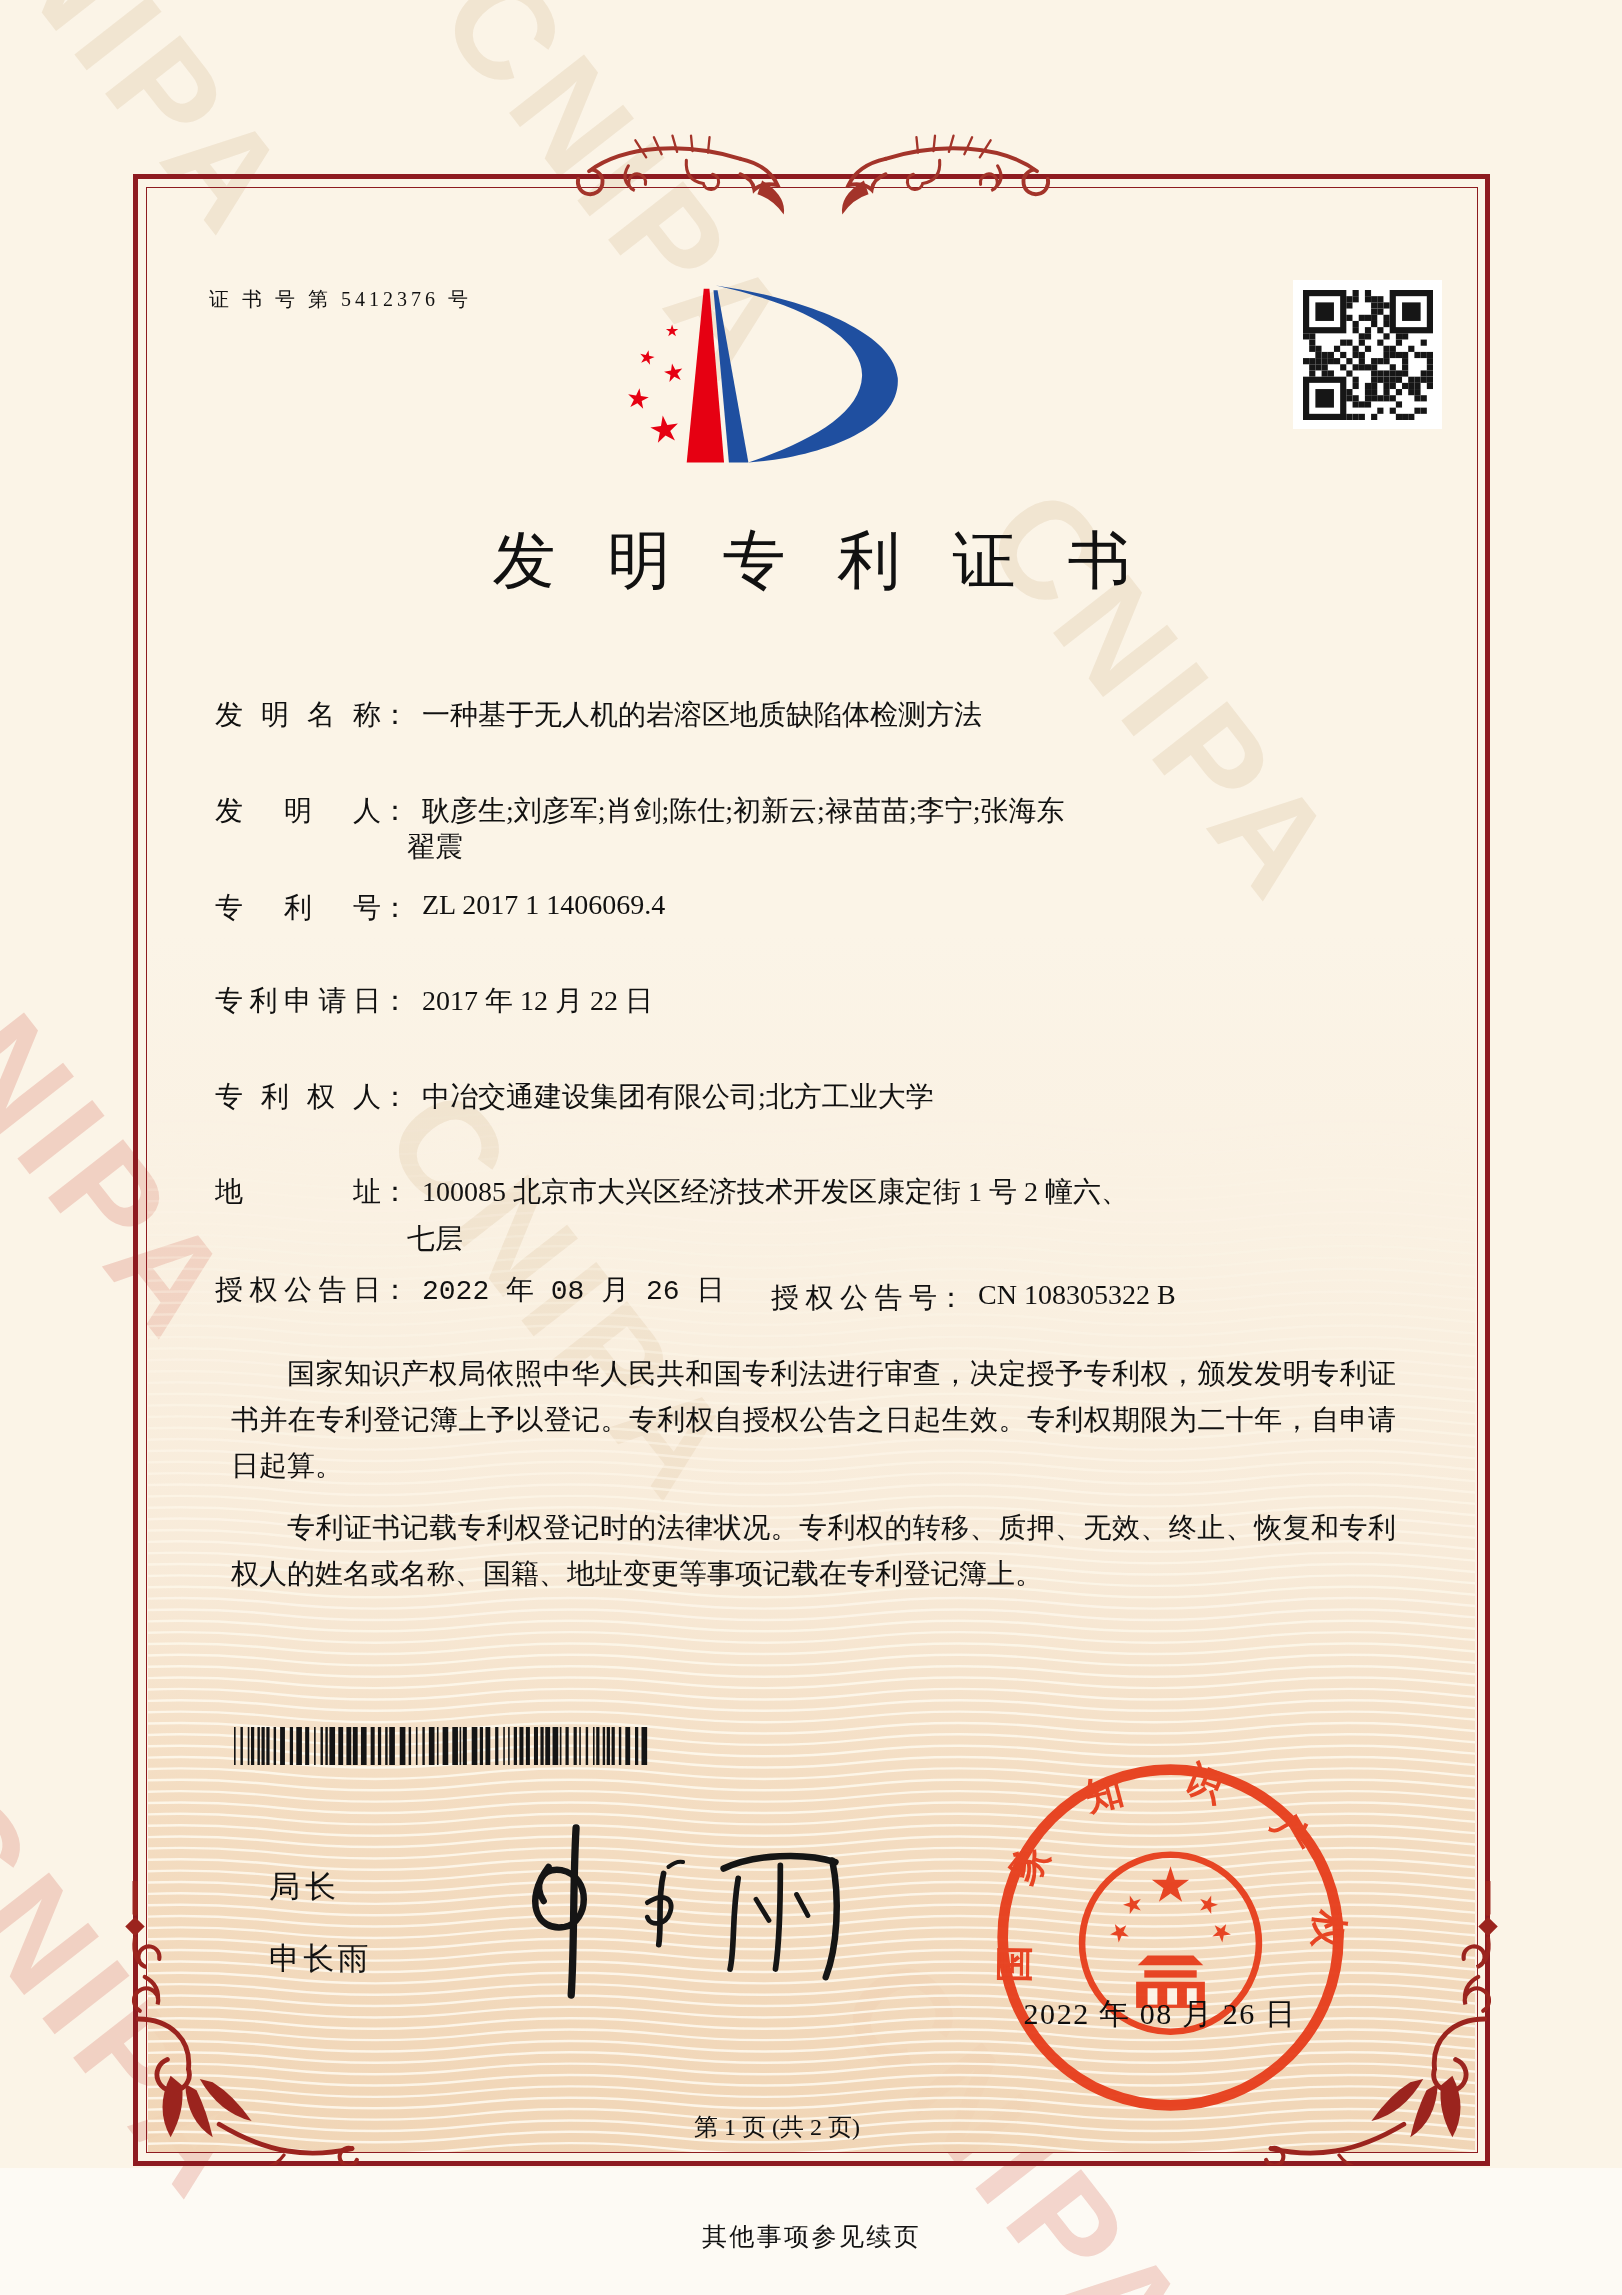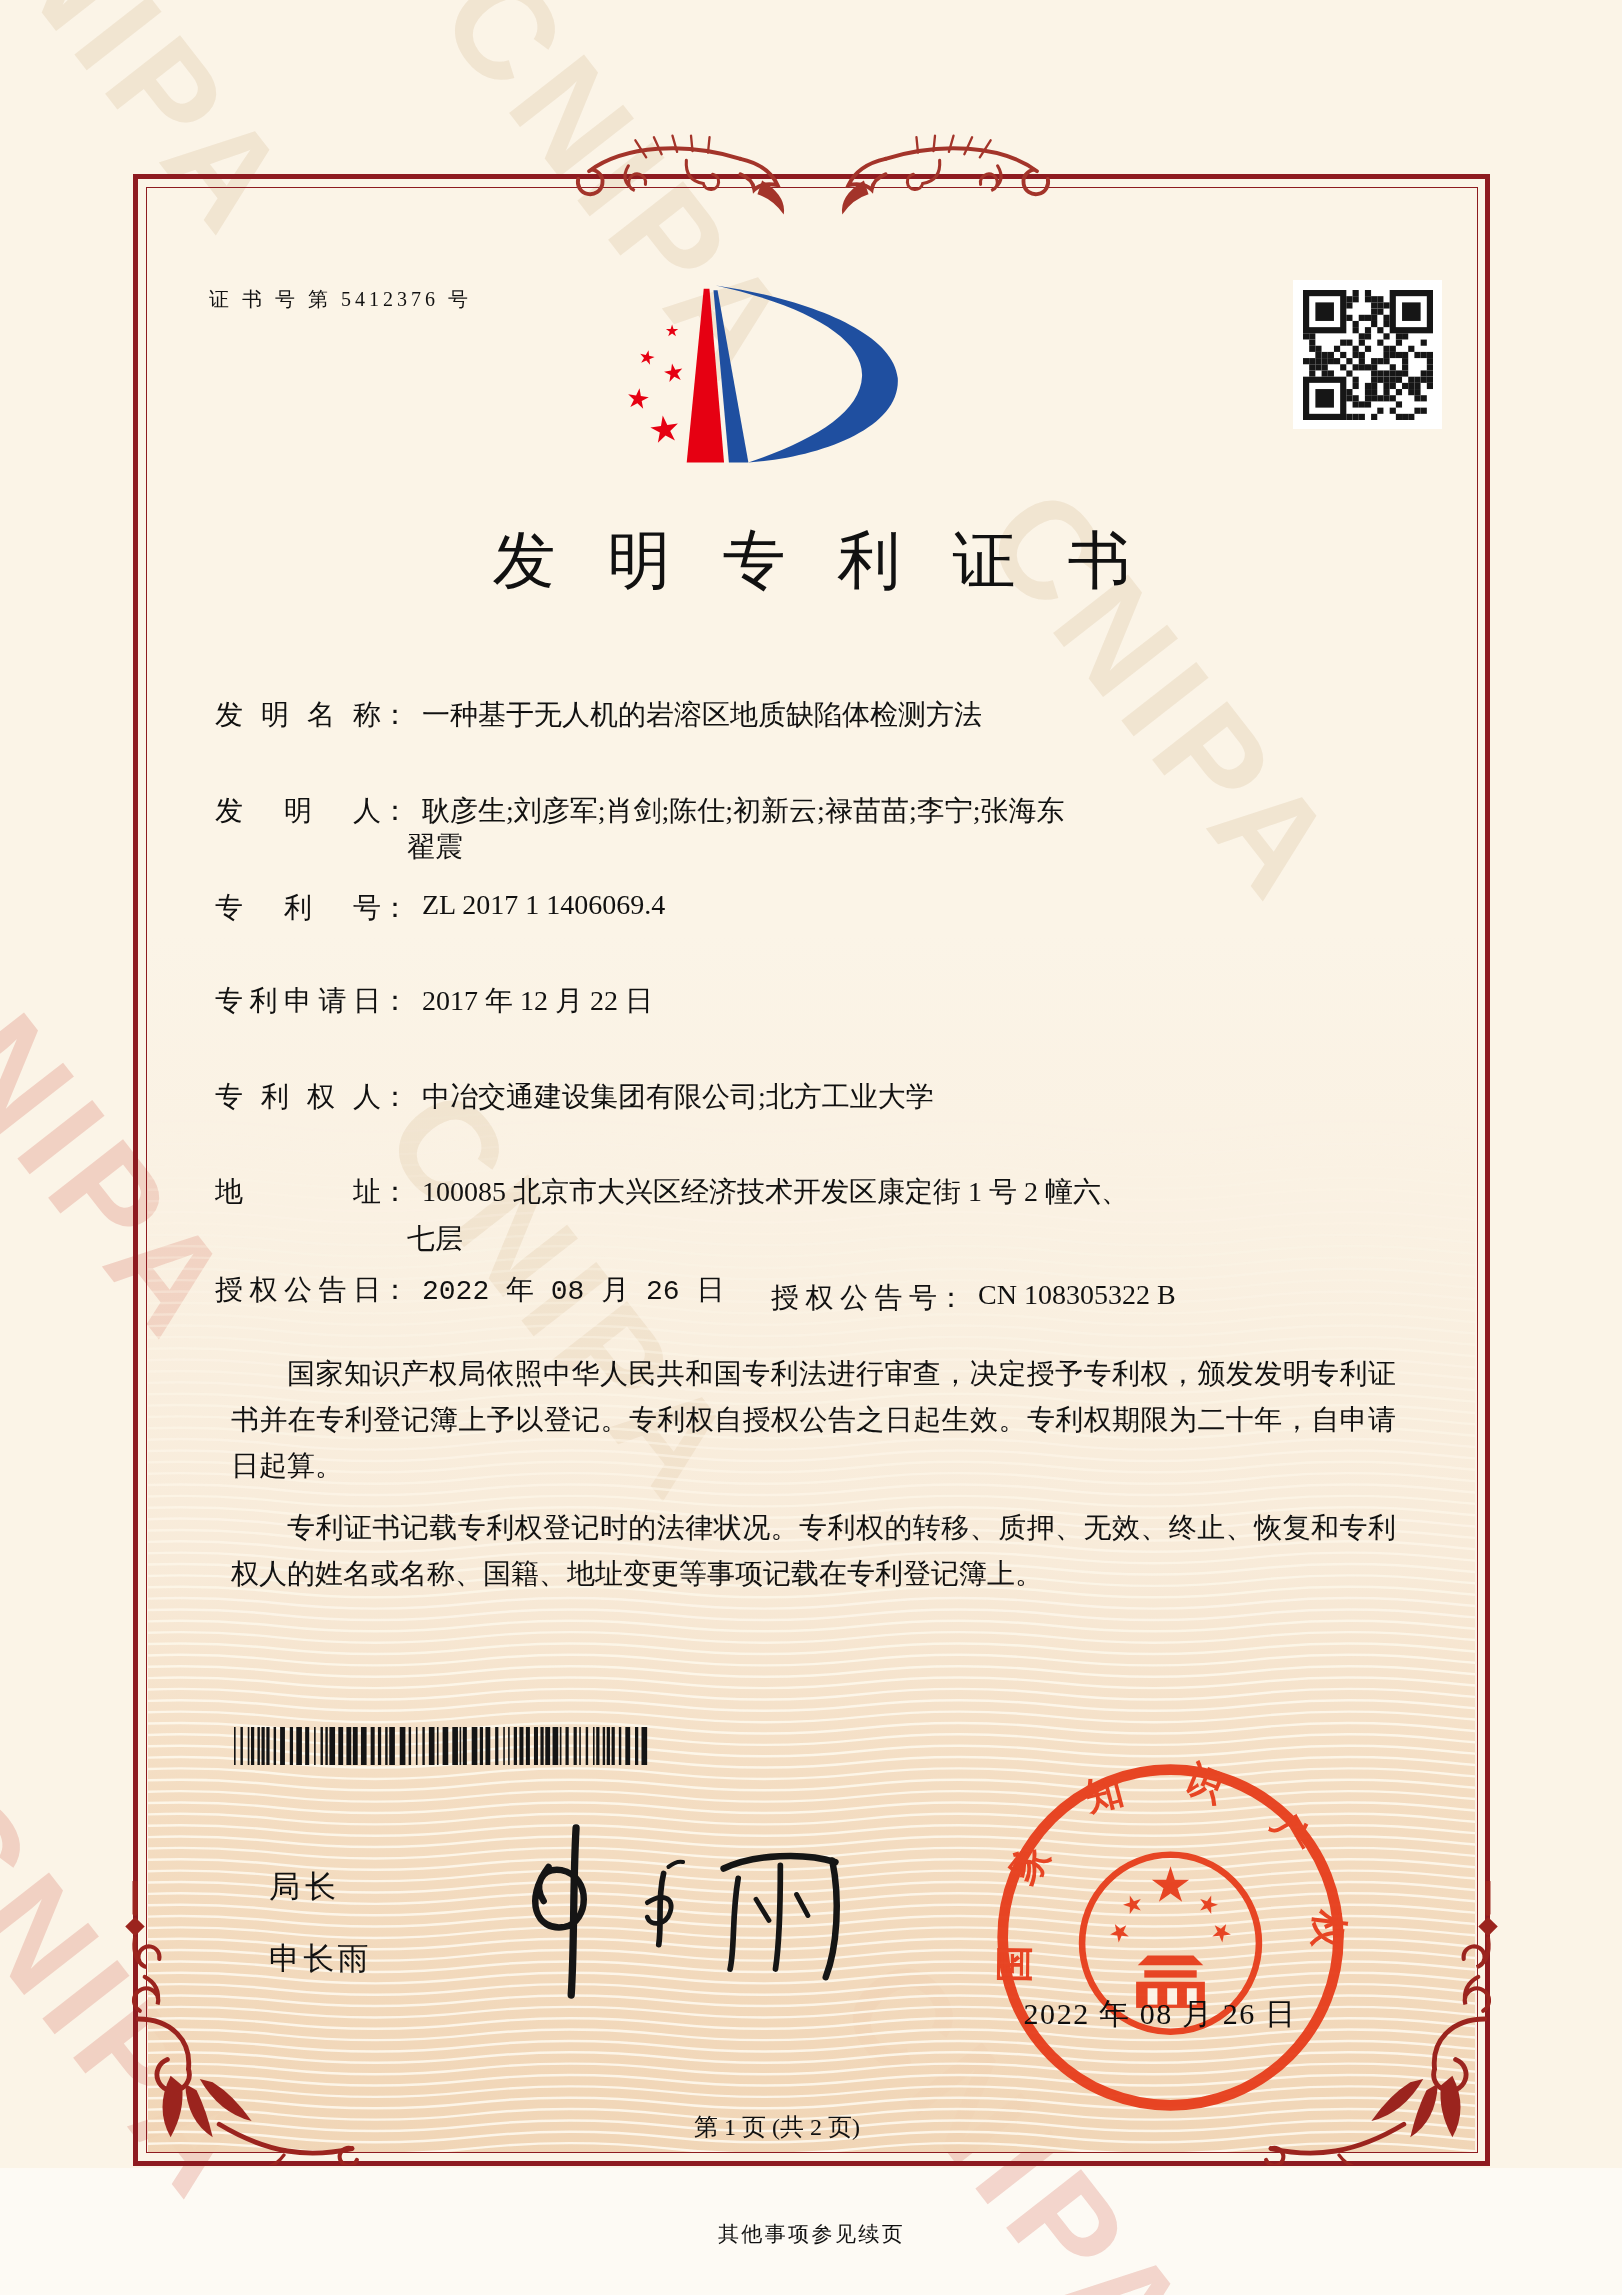--- a/index.html
+++ b/index.html
@@ -51,21 +51,21 @@
          text-align:justify;}
   .paras p{margin:16px;text-indent:2em;}
   .barcode{position:absolute;left:233px;top:1727px;}
   .signer-title{position:absolute;left:269px;top:1866px;font-size:31px;letter-spacing:4.9px;}
   .signer-name{position:absolute;left:269px;top:1938px;font-size:31px;letter-spacing:3.2px;}
   .signature{position:absolute;left:495px;top:1818px;}
   .seal{position:absolute;left:992px;top:1759px;z-index:6;mix-blend-mode:multiply;opacity:.95;}
   .seal-date{position:absolute;left:1014px;top:1994px;width:292px;text-align:center;
              font-size:30px;letter-spacing:1.6px;z-index:7;color:#0d0d0d;}
   .page-num{position:absolute;left:128px;top:2111px;width:1298px;text-align:center;font-size:24px;z-index:5;}
-  .note{position:absolute;left:0;right:0;top:2220px;text-align:center;font-size:21px;letter-spacing:2.4px;z-index:5;}
+  .note{position:absolute;left:0;right:0;top:2220px;text-align:center;font-size:25px;letter-spacing:2.4px;z-index:5;}
 </style>
 </head>
 <body>
 
 <div class="page">
 
   <div class="bottom-strip"></div>
 
   <div class="wm tan wm1">CNIPA</div>
   <div class="wm tan wm2">CNIPA</div>

